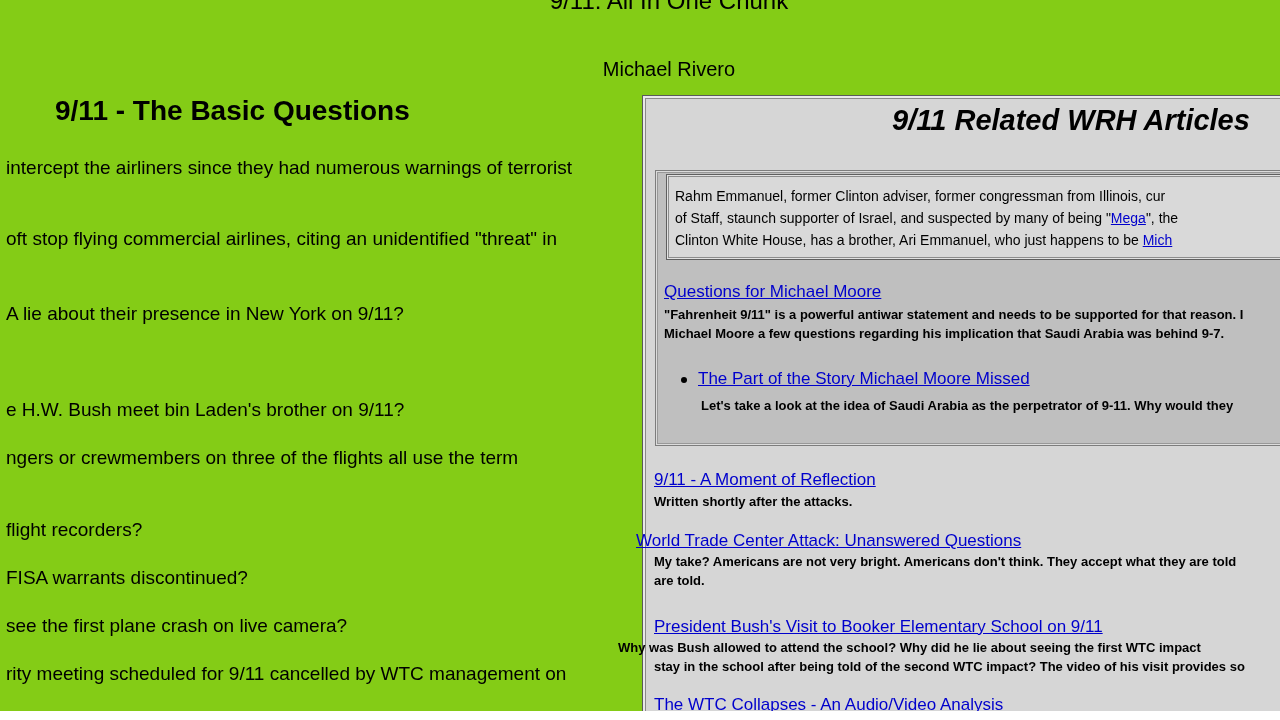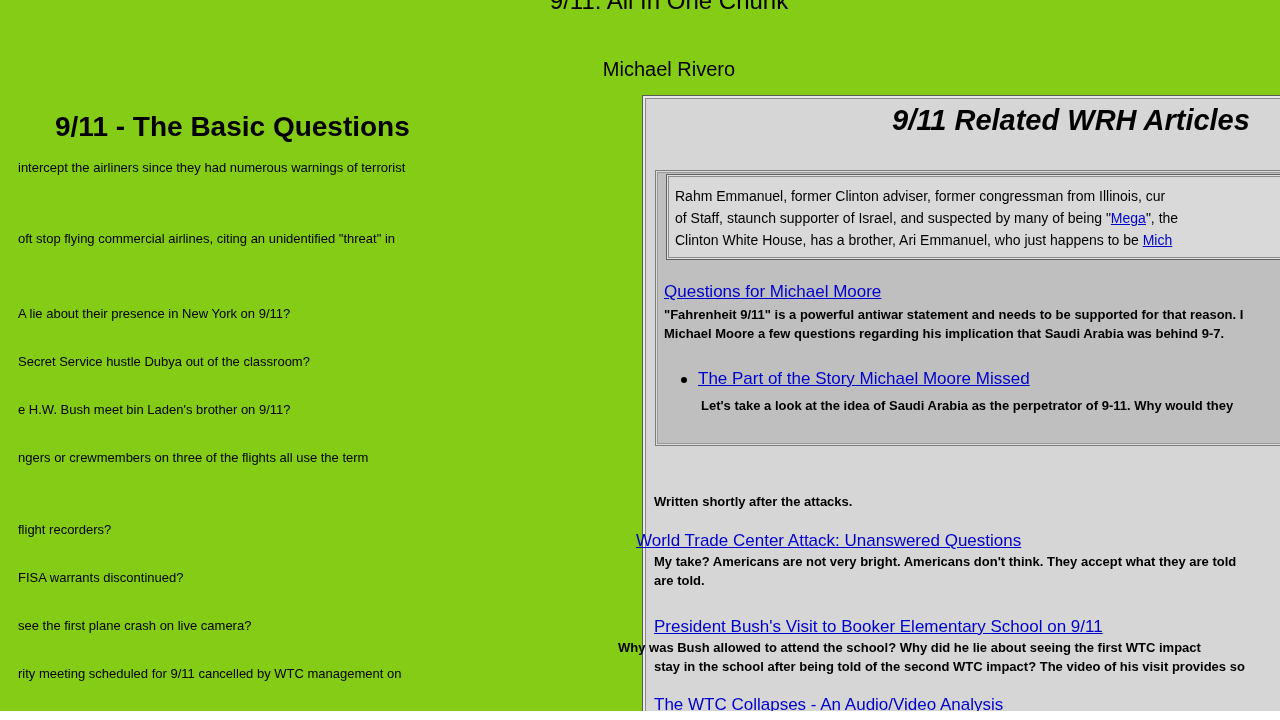--- a/index.html
+++ b/index.html
@@ -5,22 +5,22 @@
   html,body{margin:0;padding:0;background:#fff;}
   #stage{position:relative;width:1280px;height:711px;overflow:hidden;background:#84cc16;
          font-family:Liberation Sans, sans-serif;color:#000;}
   .abs{position:absolute;white-space:nowrap;}
 
   
   .page-title{left:0;top:-13px;width:1338px;text-align:center;font-size:24px;}
   .byline{left:0;top:58px;width:1338px;text-align:center;font-size:20px;}
 
   
-  .left-heading{left:55px;top:95px;font-size:28px;font-weight:bold;margin-top:16px;}
-  .q-line{left:18px;font-size:13px;line-height:24px;}
+  .left-heading{left:55px;top:95px;font-size:28px;font-weight:bold;}
+  .q-line{left:6px;font-size:19px;line-height:24px;}
 
   
   .panel{left:642px;top:95px;width:860px;height:700px;border:1px solid #5a5a5a;background:#e9e9e9;}
   .panel-in{position:absolute;left:2px;top:2px;right:2px;bottom:2px;border:1px solid #8a8a8a;background:#d6d6d6;}
   .inner-box{left:655px;top:170px;width:838px;height:274px;border:1px solid #7d7d7d;background:#dcdcdc;}
   .inner-box-in{position:absolute;left:1px;top:1px;right:1px;bottom:1px;border:1px solid #989898;background:#bfbfbf;}
   .rahm-box{left:666px;top:174px;width:822px;height:84px;border:1px solid #5f5f5f;background:#e2e2e2;}
   .rahm-box-in{position:absolute;left:1px;top:1px;right:1px;bottom:1px;border:1px solid #8d8d8d;background:#d9d9d9;}
 
   .panel-heading{left:642px;top:104px;width:858px;text-align:center;
@@ -47,21 +47,20 @@
     <div class="rahm-box-in"></div>
   </div>
 
   <div class="abs page-title">9/11: All In One Chunk</div>
   <div class="abs byline">Michael Rivero</div>
 
   <div class="abs left-heading">9/11 - The Basic Questions</div>
   <div class="abs q-line" style="top:156px">intercept the airliners since they had numerous warnings of terrorist</div>
   <div class="abs q-line" style="top:227px">oft stop flying commercial airlines, citing an unidentified "threat" in</div>
   <div class="abs q-line" style="top:302px">A lie about their presence in New York on 9/11?</div>
-  <div class="abs q-line" style="top:350px">Secret Service hustle Dubya out of the classroom?</div>
   <div class="abs q-line" style="top:398px">e H.W. Bush meet bin Laden's brother on 9/11?</div>
   <div class="abs q-line" style="top:446px">ngers or crewmembers on three of the flights all use the term</div>
   <div class="abs q-line" style="top:518px">flight recorders?</div>
   <div class="abs q-line" style="top:614px">see the first plane crash on live camera?</div>
   <div class="abs q-line" style="top:566px">FISA warrants discontinued?</div>
   <div class="abs q-line" style="top:662px">rity meeting scheduled for 9/11 cancelled by WTC management on</div>
 
   <div class="abs panel-heading">9/11 Related WRH Articles</div>
 
   <div class="abs rahm-line" style="top:185px">Rahm Emmanuel, former Clinton adviser, former congressman from Illinois, cur</div>
@@ -69,20 +68,21 @@
   <div class="abs rahm-line" style="top:229px"><span>Clinton White House, has a brother, Ari Emmanuel, who just happens to be </span><a>Mich</a></div>
 
   <a class="abs art-link" style="left:664px;top:281px">Questions for Michael Moore</a>
   <div class="abs desc" style="left:664px;top:305px">"Fahrenheit 9/11" is a powerful antiwar statement and needs to be supported for that reason. I</div>
   <div class="abs desc" style="left:664px;top:324px">Michael Moore a few questions regarding his implication that Saudi Arabia was behind 9-7.</div>
 
   <span class="abs bullet-dot"></span>
   <a class="abs art-link" style="left:698px;top:368px">The Part of the Story Michael Moore Missed</a>
   <div class="abs desc" style="left:701px;top:396px">Let's take a look at the idea of Saudi Arabia as the perpetrator of 9-11. Why would they</div>
 
+  <a class="abs art-link" style="left:654px;top:469px">9/11 - A Moment of Reflection</a>
   <div class="abs desc" style="left:654px;top:492px">Written shortly after the attacks.</div>
 
   <a class="abs art-link" style="left:636px;top:530px">World Trade Center Attack: Unanswered Questions</a>
   <div class="abs desc" style="left:654px;top:552px">My take? Americans are not very bright. Americans don't think. They accept what they are told</div>
   <div class="abs desc" style="left:654px;top:571px">are told.</div>
 
   <a class="abs art-link" style="left:654px;top:616px">President Bush's Visit to Booker Elementary School on 9/11</a>
   <div class="abs desc" style="left:618px;top:638px">Why was Bush allowed to attend the school? Why did he lie about seeing the first WTC impact</div>
   <div class="abs desc" style="left:654px;top:657px">stay in the school after being told of the second WTC impact? The video of his visit provides so</div>
 

